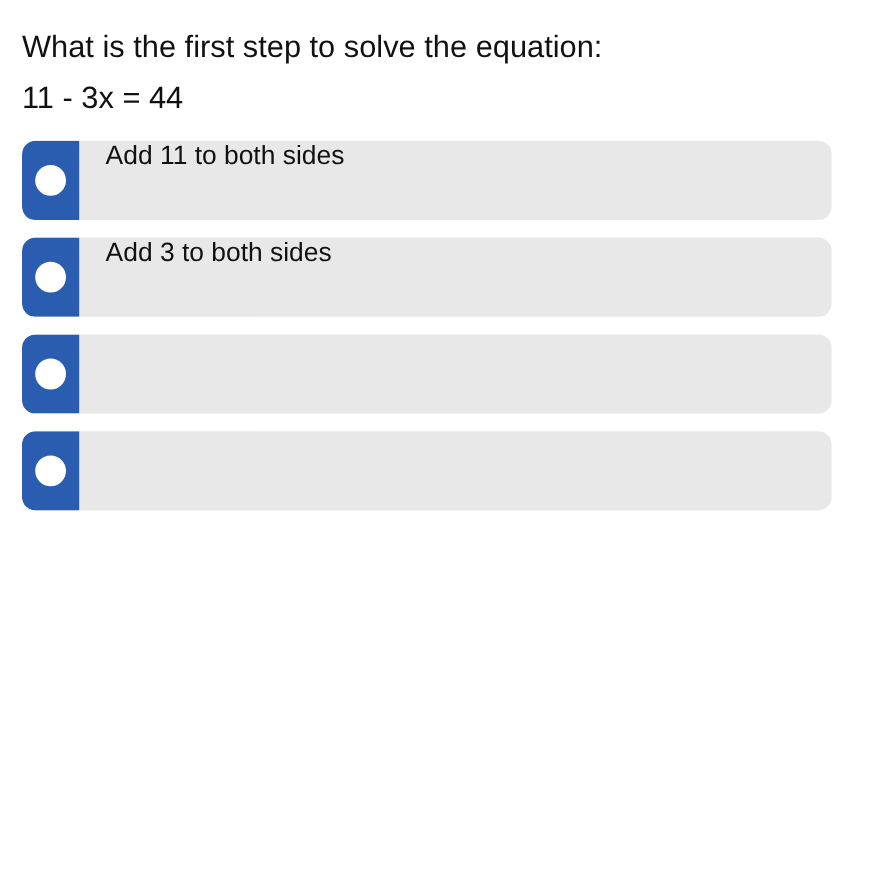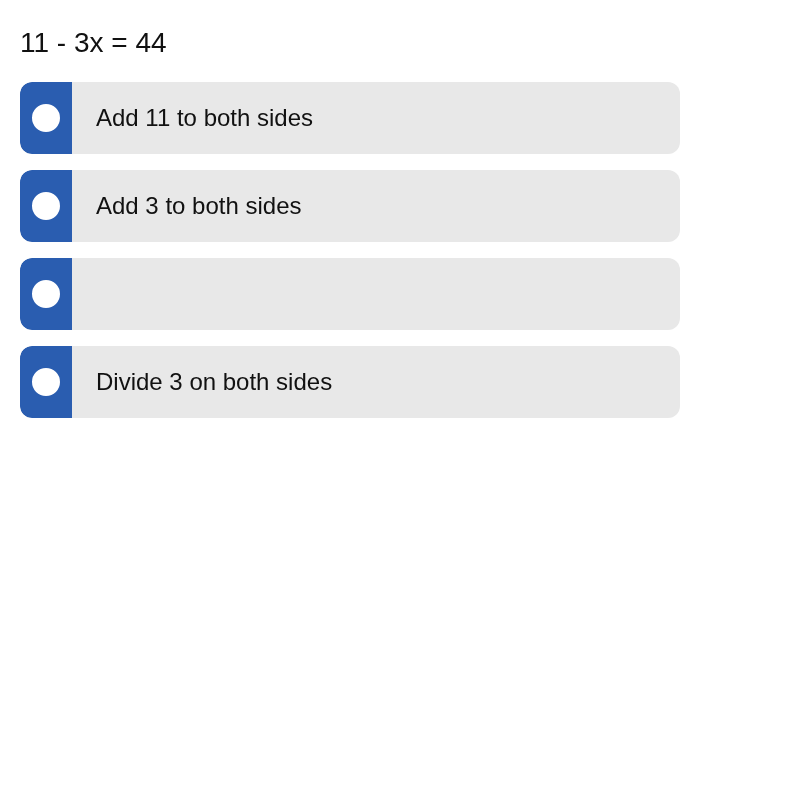--- a/index.html
+++ b/index.html
@@ -31,27 +31,27 @@
     }
 
     .options-container {
       display: flex;
       flex-direction: column;
       gap: 16px;
     }
 
     .option-item {
       display: flex;
-      align-items: center;
+      align-items: flex-start;
       background: #e8e8e8;
       border-radius: 12px;
       overflow: hidden;
       cursor: pointer;
       height: 72px;
-      width: 660px;
+      width: 736px;
     }
 
     .option-tab {
       background: #2a5db0;
       width: 52px;
       height: 100%;
       display: flex;
       align-items: center;
       justify-content: center;
       flex-shrink: 0;
@@ -69,20 +69,21 @@
     .option-label {
       font-size: 24px;
       color: #111111;
       padding-left: 24px;
     }
   </style>
 </head>
 <body>
 
 <div>
+  <p class="question-text">What is the first step to solve the equation:</p>
   <p class="equation">11 - 3x = 44</p>
 </div>
 
 <div class="options-container">
 <div class="option-item">
       <div class="option-tab">
         <div class="radio-circle"></div>
       </div>
       <span class="option-label">Add 11 to both sides</span>
     </div>
@@ -94,15 +95,14 @@
     </div>
     <div class="option-item">
       <div class="option-tab">
         <div class="radio-circle"></div>
       </div>
     </div>
     <div class="option-item">
       <div class="option-tab">
         <div class="radio-circle"></div>
       </div>
-      <span class="option-label">Divide 3 on both sides</span>
     </div>
   </div>
 
 </body></html>

